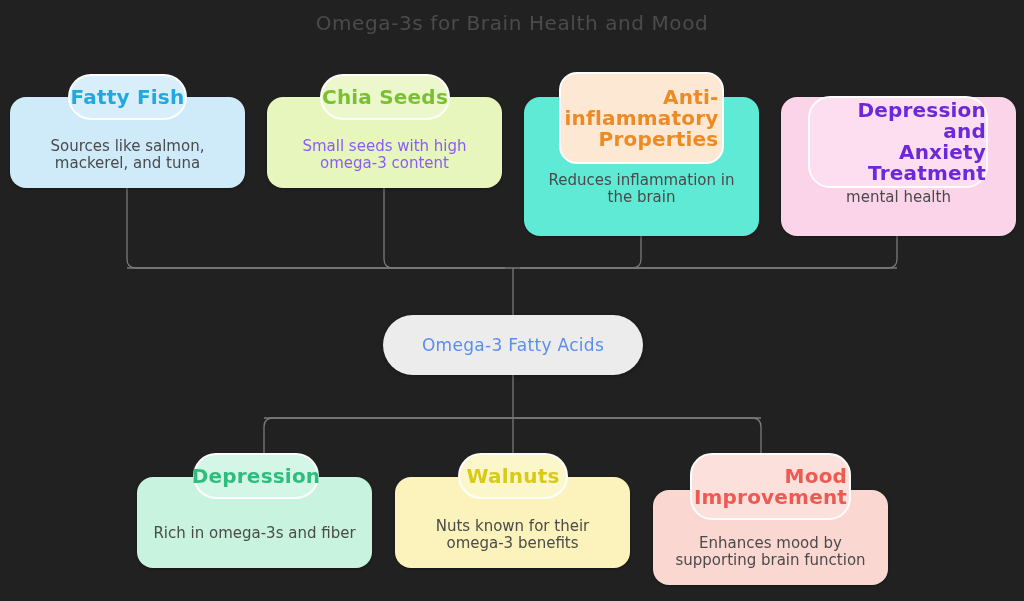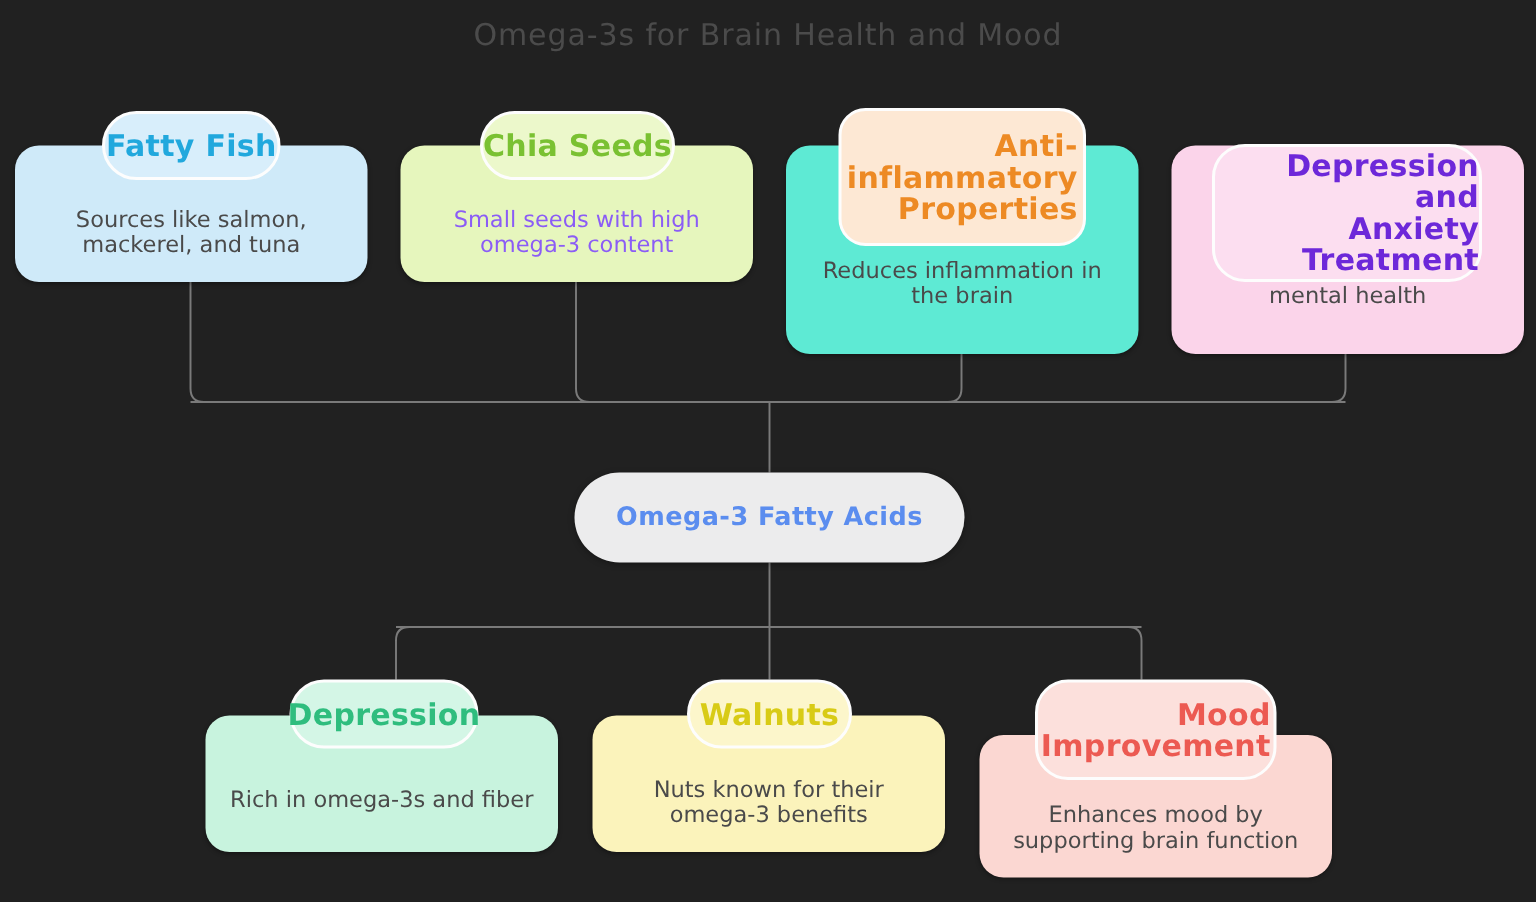--- a/index.html
+++ b/index.html
@@ -56,21 +56,21 @@
 
   
   #center-node{
     position:absolute;left:383px;top:315px;width:260px;height:60px;
     background:#ececed;
     border-radius:30px;
     display:flex;align-items:center;justify-content:center;
     box-shadow:0 1px 4px rgba(0,0,0,.35);
   }
   #center-node .center-label{
-    font-size:17px;font-weight:700;color:#5b8def;letter-spacing:.3px;
+    font-size:17px;font-weight:400;color:#5b8def;letter-spacing:.3px;
   }
 </style>
 </head>
 <body>
 
 <div id="stage">
 
   <div id="diagram-title">Omega-3s for Brain Health and Mood</div>
 
   <svg id="connectors" viewBox="0 0 1024 601" width="1024" height="601" xmlns="http://www.w3.org/2000/svg">

